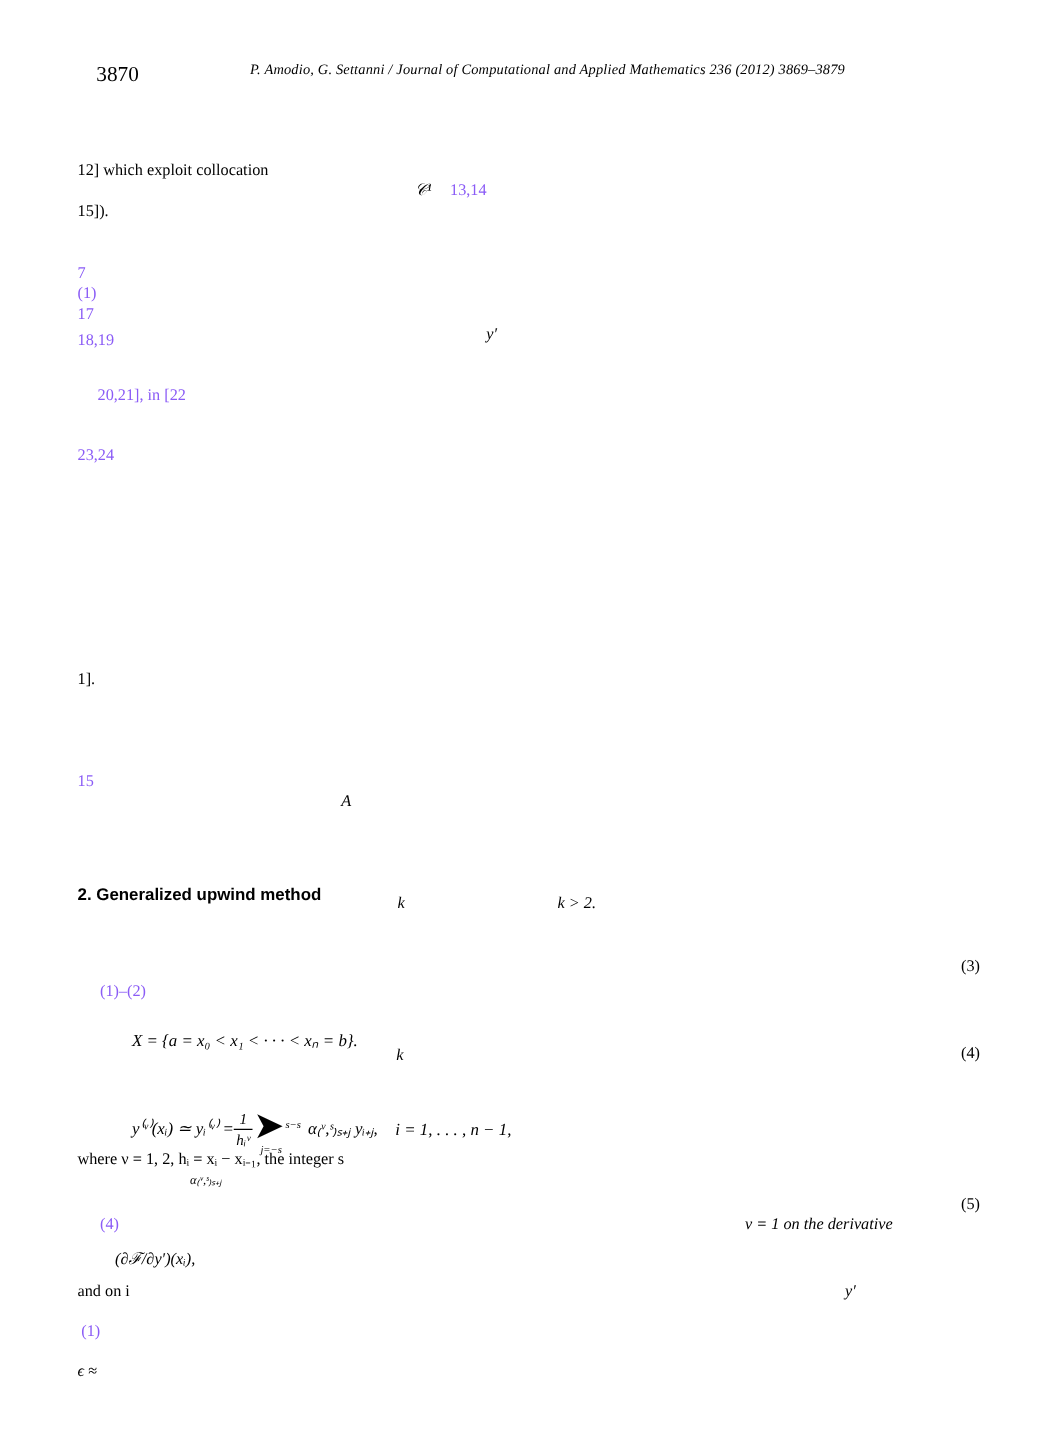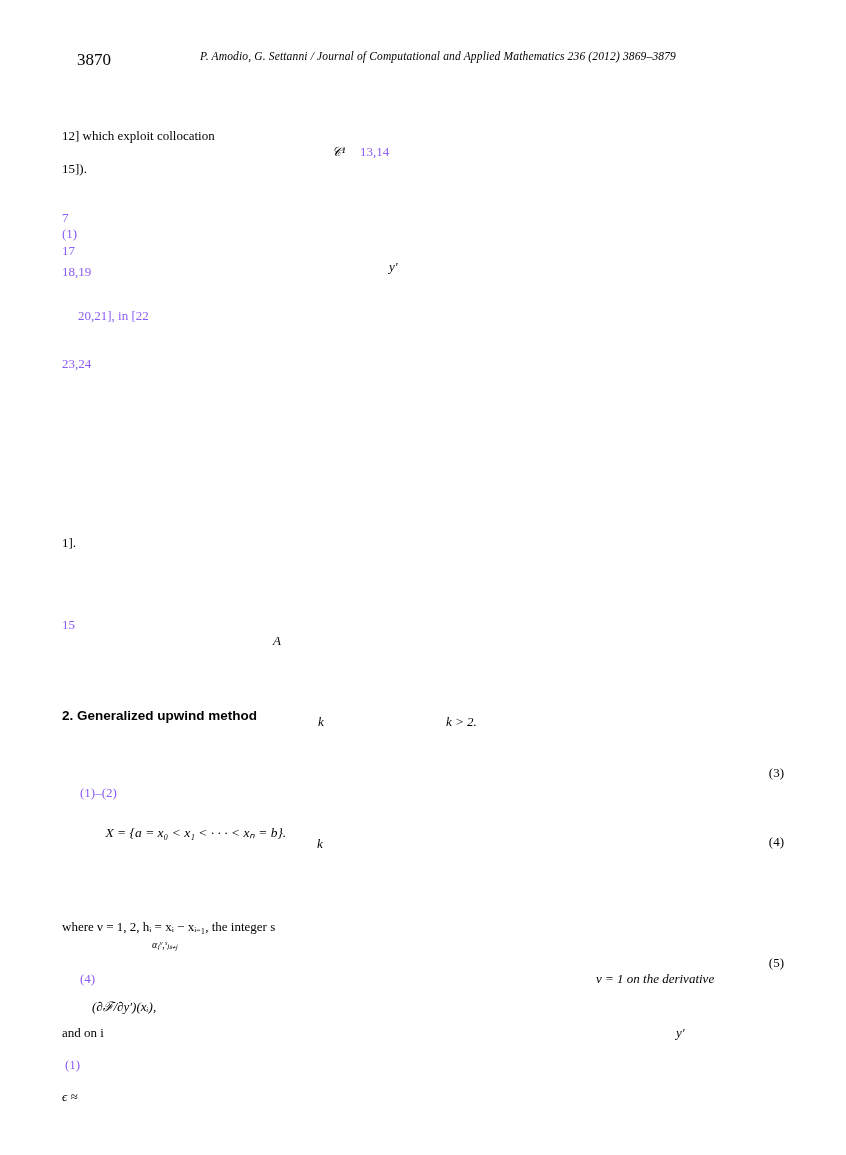--- a/index.html
+++ b/index.html
@@ -161,20 +161,23 @@
 
   <div class="t ref" style="left:80px; top:741px;">(1)–(2)</div>
 
   <div class="t math" style="left:92px; top:765px; font-size:13.5px;">
     <span>X = {a = x₀ &lt; x₁ &lt; · · · &lt; xₙ = b}.</span>
   </div>
   <div class="eqnum" style="top:765px;">(3)</div>
 
   <div class="t math" style="left:317px; top:792px;">k</div>
 
+  <div class="t" style="left:92px; top:828px; font-size:13.5px;">
+    <span class="math">y⁽ᵛ⁾(xᵢ) ≃ yᵢ⁽ᵛ⁾ =</span><span class="frac"><span class="num math">1</span><span class="den math">hᵢᵛ</span></span><span class="sumglyph"><span class="big">➤</span><span class="lim-top">s−s</span><span class="lim-bot">j=−s</span></span><span class="math">α₍ᵛ,ˢ₎ₛ₊ⱼ yᵢ₊ⱼ,</span><span class="math" style="padding-left:14px;">i = 1, . . . , n − 1,</span>
+  </div>
   <div class="eqnum" style="top:834px;">(4)</div>
 
   <div class="t" style="left:62px; top:875px;">where ν = 1, 2, hᵢ = xᵢ − xᵢ₋₁, the integer s</div>
   <div class="t math" style="left:152px; top:893px; font-size:10px;">α₍ᵛ,ˢ₎ₛ₊ⱼ</div>
 
   <div class="t ref" style="left:80px; top:927px;">(4)</div>
   <div class="t math" style="left:596px; top:927px;text-align:center;">ν = 1 on the derivative</div>
 
   <div class="t math" style="left:92px; top:955px;">(∂ℱ/∂y′)(xᵢ),</div>
   <div class="eqnum" style="top:955px;">(5)</div>

